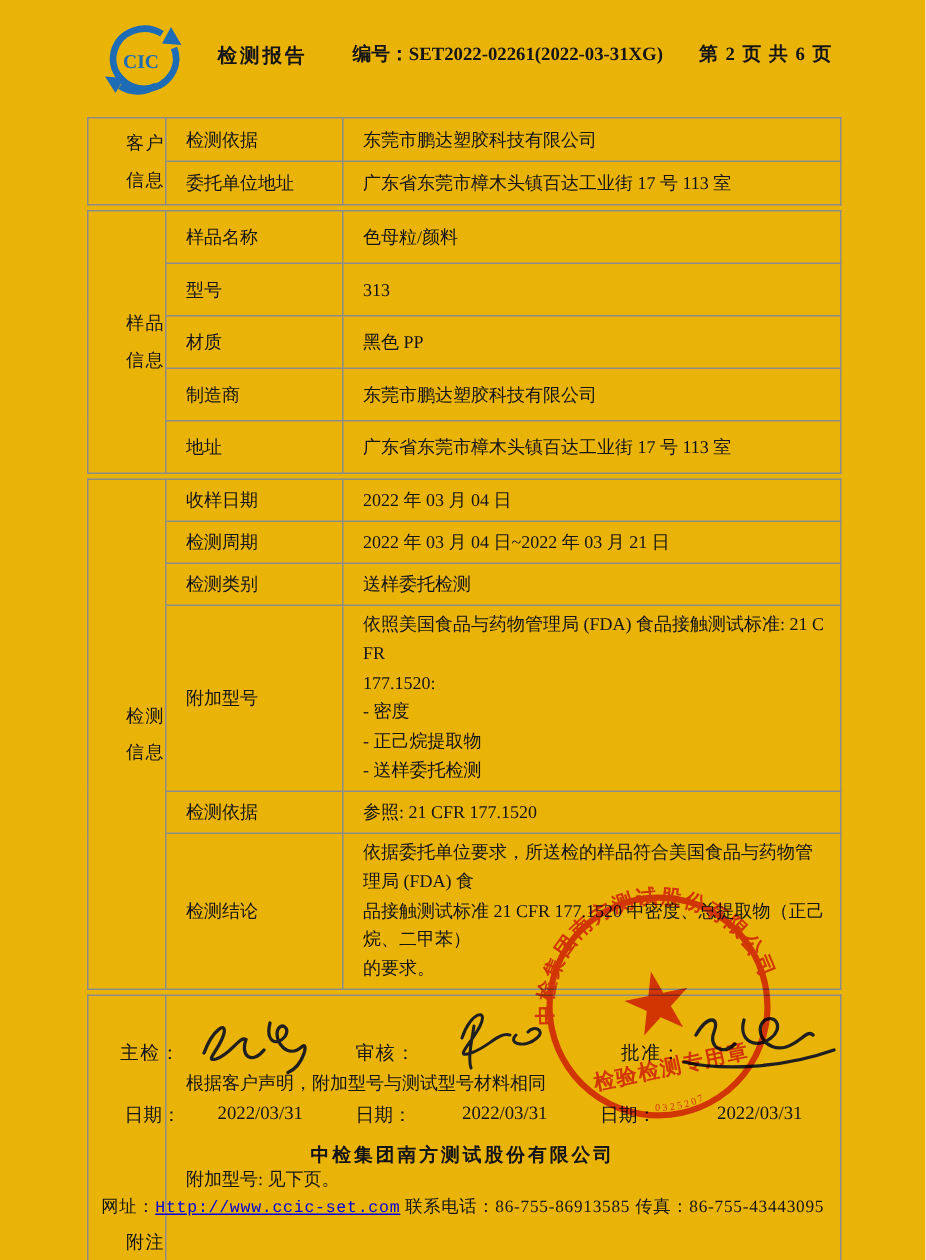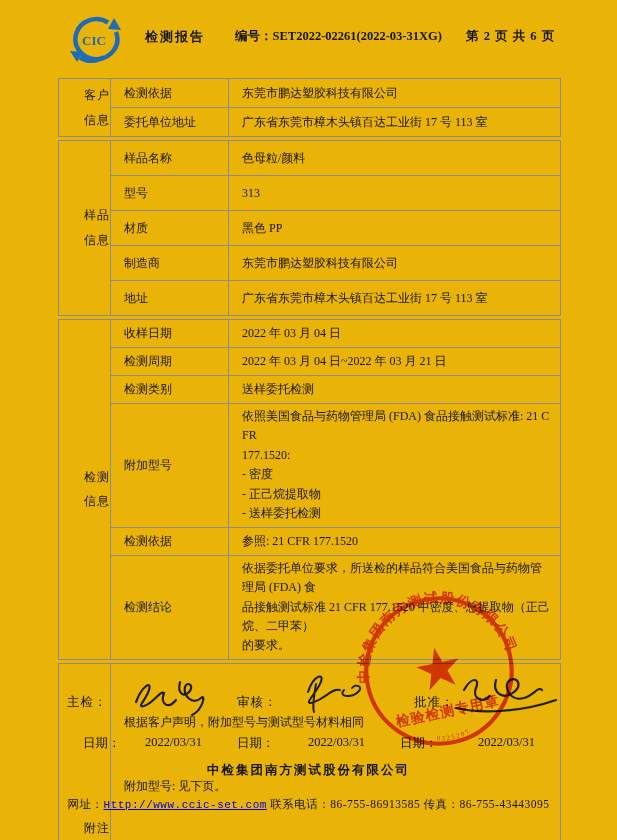--- a/index.html
+++ b/index.html
@@ -146,21 +146,21 @@
           <div>附加型号: 见下页。</div>
           <div>本报告替换 2022 年 03 月 21 日出具的报告 SET2022-02261，原报告作废。</div>
           <div>修改内容：</div>
           <div>增加附加型号。</div>
         </td>
       </tr>
     </tbody>
       </table>
   </div>
 
-  <div class="sig-label" style="left:67px;top:694px;">主检：</div>
+  <div class="sig-label" style="left:80px;top:694px;">主检：</div>
   <svg class="sig-svg" style="left:126px;top:668px;" width="90" height="52" viewBox="0 0 90 52">
     <path d="M10,34 C16,18 26,12 23,22 C20,32 10,40 18,38 C28,35 34,22 38,25 C34,36 42,42 50,32
              M54,14 C51,26 58,30 64,23 C68,17 61,13 59,19 C57,27 66,38 75,30 C80,25 77,42 66,47" fill="none" stroke="#1f1f1f" stroke-width="2.2" stroke-linecap="round"></path>
   </svg>
   <div class="sig-label" style="left:237px;top:694px;">审核：</div>
   <svg class="sig-svg" style="left:292px;top:666px;" width="84" height="50" viewBox="0 0 84 50">
     <path d="M16,26 C22,8 34,6 28,18 C22,30 10,40 22,36 C34,32 40,22 48,24
              M52,24 C46,30 58,33 66,26 C72,21 64,17 60,22 M24,18 C22,30 20,40 22,46" fill="none" stroke="#1f1f1f" stroke-width="2" stroke-linecap="round"></path>
   </svg>
   <div class="sig-label" style="left:414px;top:694px;">批准：</div>

